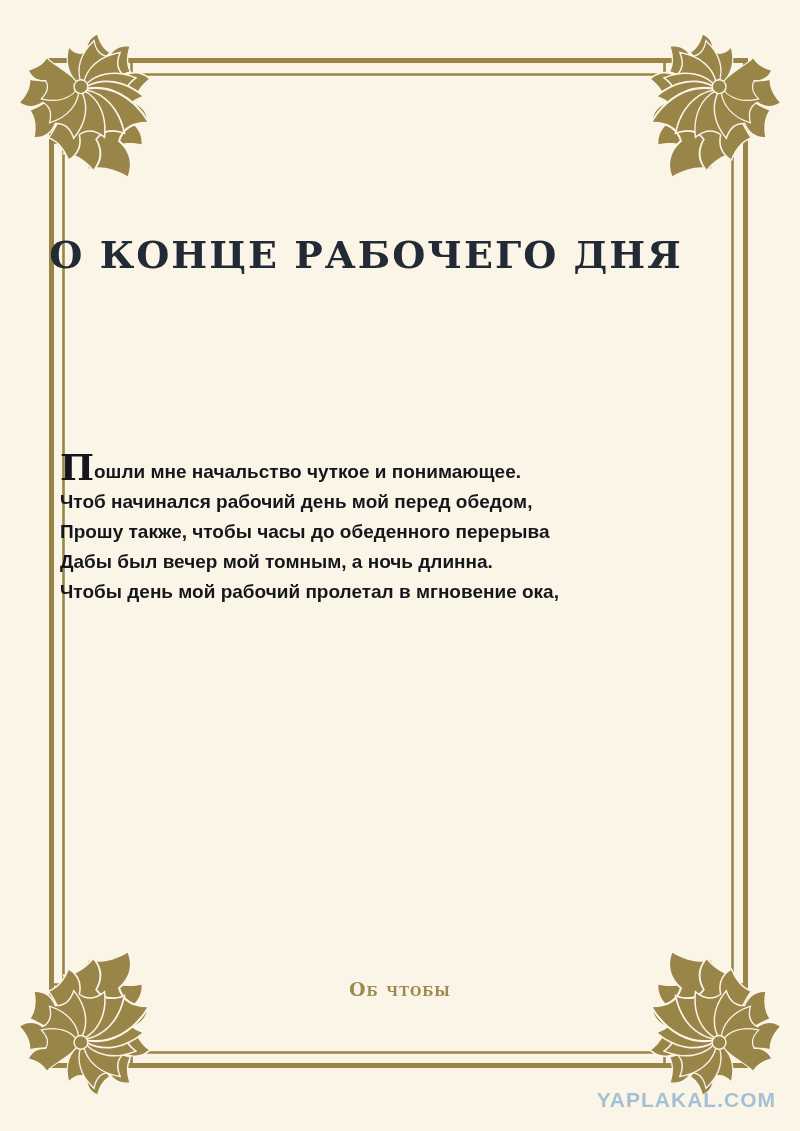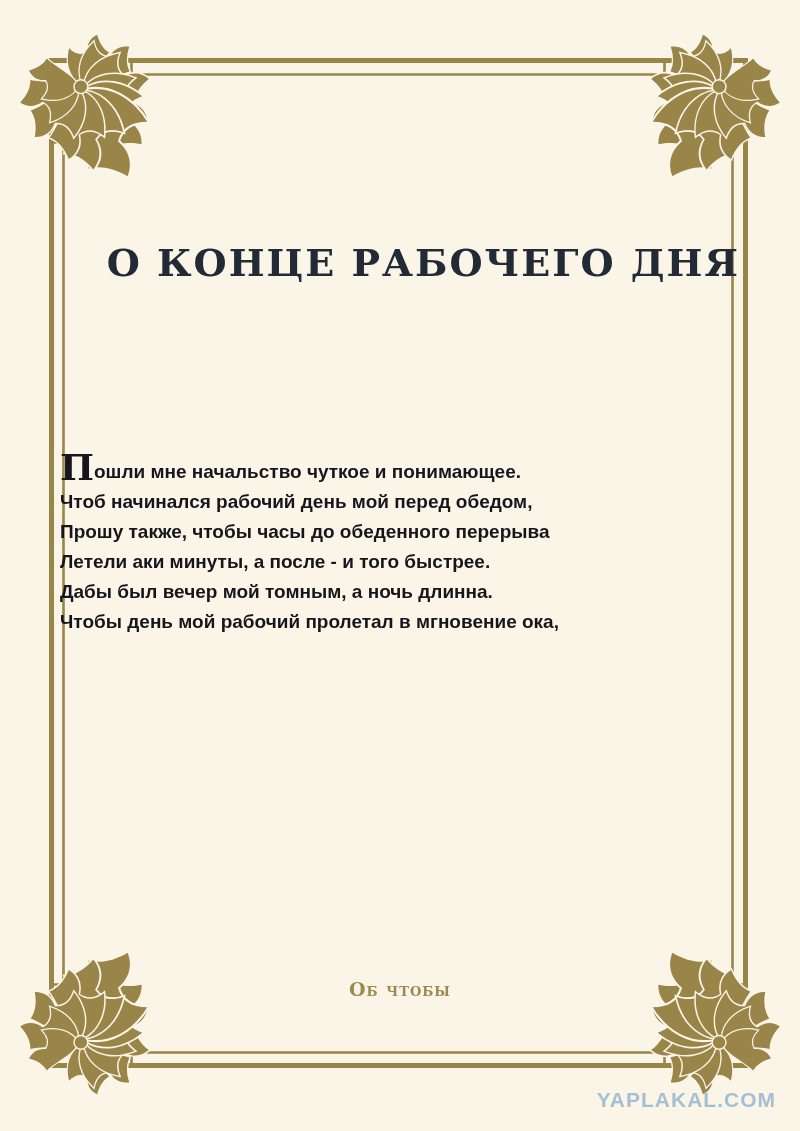--- a/index.html
+++ b/index.html
@@ -11,22 +11,22 @@
     font-family:"Liberation Sans", sans-serif;
   }
   .frame-svg{position:absolute;left:0;top:0;width:800px;height:1131px;}
   .ornament{position:absolute;width:152px;height:152px;color:#9a8549;}
   .ornament svg{width:100%;height:100%;overflow:visible;}
   .orn-tl{left:22px;top:24px;}
   .orn-tr{right:22px;top:24px;transform:scaleX(-1);}
   .orn-bl{left:22px;bottom:26px;transform:scaleY(-1);}
   .orn-br{right:22px;bottom:26px;transform:scale(-1,-1);}
   .title{
-    position:absolute;left:0;top:232px;width:732px;margin:8px;
-    text-align:right;
+    position:absolute;left:0;top:232px;width:732px;margin:0;
+    text-align:center;
     font-family:"DejaVu Serif", serif;
     font-weight:700;
     font-size:38px;
     letter-spacing:2px;
     color:#222b35;
   }
   .poem{
     position:absolute;left:60px;top:452px;width:680px;
     color:#15151c;
     font-size:19px;
@@ -120,21 +120,20 @@
   </div>
 
   <h1 class="title">О КОНЦЕ РАБОЧЕГО ДНЯ</h1>
 
   <div class="poem">
     <div class="line">
       <span class="drop-cap">П</span><span>ошли мне начальство чуткое и понимающее.</span>
     </div>
     <div class="line">Чтоб начинался рабочий день мой перед обедом,</div>
     <div class="line">Прошу также, чтобы часы до обеденного перерыва</div>
-    <div class="line">Летели аки минуты, а после - и того быстрее.</div>
     <div class="line">Дабы был вечер мой томным, а ночь длинна.</div>
     <div class="line">Чтобы день мой рабочий пролетал в мгновение ока,</div>
   </div>
 
   <div class="caption">Об чтобы</div>
 
   <div class="watermark">YAPLAKAL.COM</div>
 
 </div>
 

